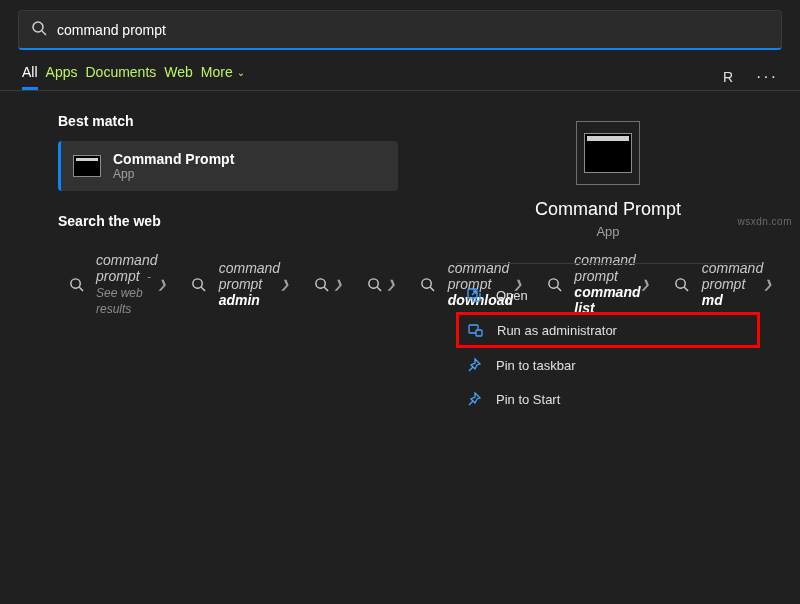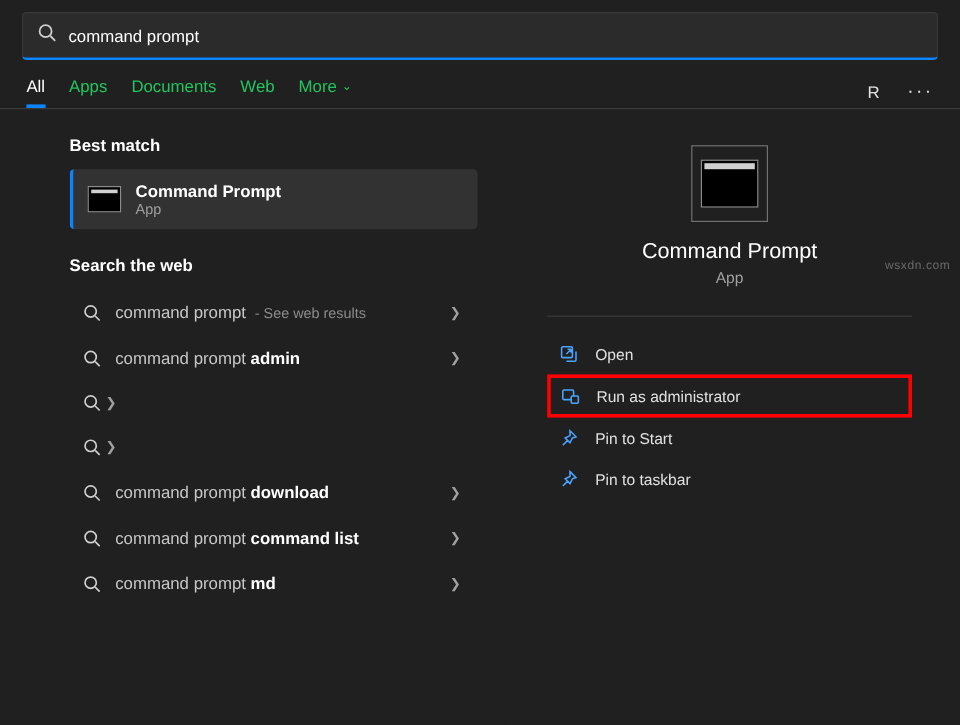--- a/index.html
+++ b/index.html
@@ -29,25 +29,25 @@
   border: none;
   outline: none;
   color: #fff;
   font-size: 14px;
   margin-left: 10px;
 }
 .tabs {
   display: flex;
   align-items: center;
   padding: 14px 22px 0 22px;
-  gap: 20px;
+  gap: 8px;
 }
 .tab {
   font-size: 14px;
-  color: #22c55e;
+  color: #bef264;
   padding-bottom: 10px;
   cursor: pointer;
   display: flex;
   align-items: center;
   gap: 4px;
 }
 .tab.active {
   color: #fff;
   border-bottom: 3px solid #0a84ff;
   padding-bottom: 7px;
@@ -91,21 +91,21 @@
   position: relative;
 }
 .cmd-icon-small::before {
   content: "";
   position: absolute;
   top: 2px; left: 2px; right: 2px; height: 3px;
   background: #d0d0d0;
 }
 .bm-text .title { font-size: 14px; font-weight: 600; color: #fff; }
 .bm-text .subtitle { font-size: 12px; color: #a0a0a0; }
-.web-list { display: flex; flex-direction: column; }
+.web-list { display: flex; flex-direction: row; font-style: italic; }
 .web-item {
   display: flex;
   align-items: center;
   padding: 11px 14px 11px 6px;
   cursor: pointer;
   width: 340px;
 }
 .web-item .icon-slot { width: 24px; display: flex; justify-content: center; }
 .web-item .label { flex: 1; font-size: 14px; color: #e8e8e8; margin-left: 8px; }
 .web-item .label .reg { color: #c8c8c8; }
@@ -299,27 +299,27 @@
             </svg>
         </span>
         <span>Run as administrator</span>
       </div>
       <div class="action-item">
         <span class="action-icon">
           <svg viewBox="0 0 16 16" fill="none" stroke="#4aa3ff" stroke-width="1.3">
               <path d="M9 2l5 5-3 1-2 4-2-2-4 4 4-4-2-2 4-2z"></path>
             </svg>
         </span>
-        <span>Pin to Start</span>
+        <span>Pin to taskbar</span>
       </div>
       <div class="action-item">
         <span class="action-icon">
           <svg viewBox="0 0 16 16" fill="none" stroke="#4aa3ff" stroke-width="1.3">
               <path d="M9 2l5 5-3 1-2 4-2-2-4 4 4-4-2-2 4-2z"></path>
             </svg>
         </span>
-        <span>Pin to taskbar</span>
+        <span>Pin to Start</span>
       </div>
     </div>
   </div>
 </div>
 
 <div class="watermark">wsxdn.com</div>
 
 </body></html>

